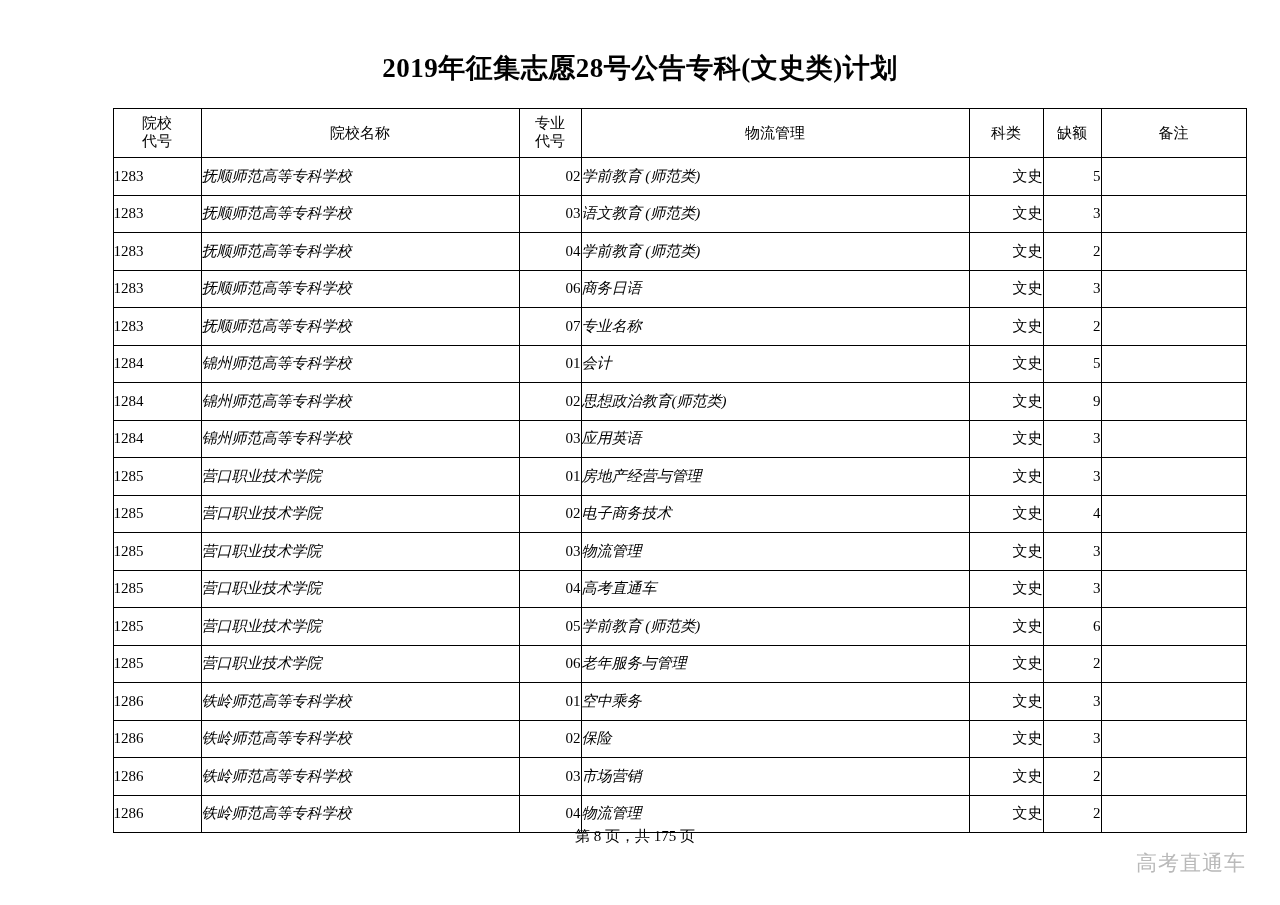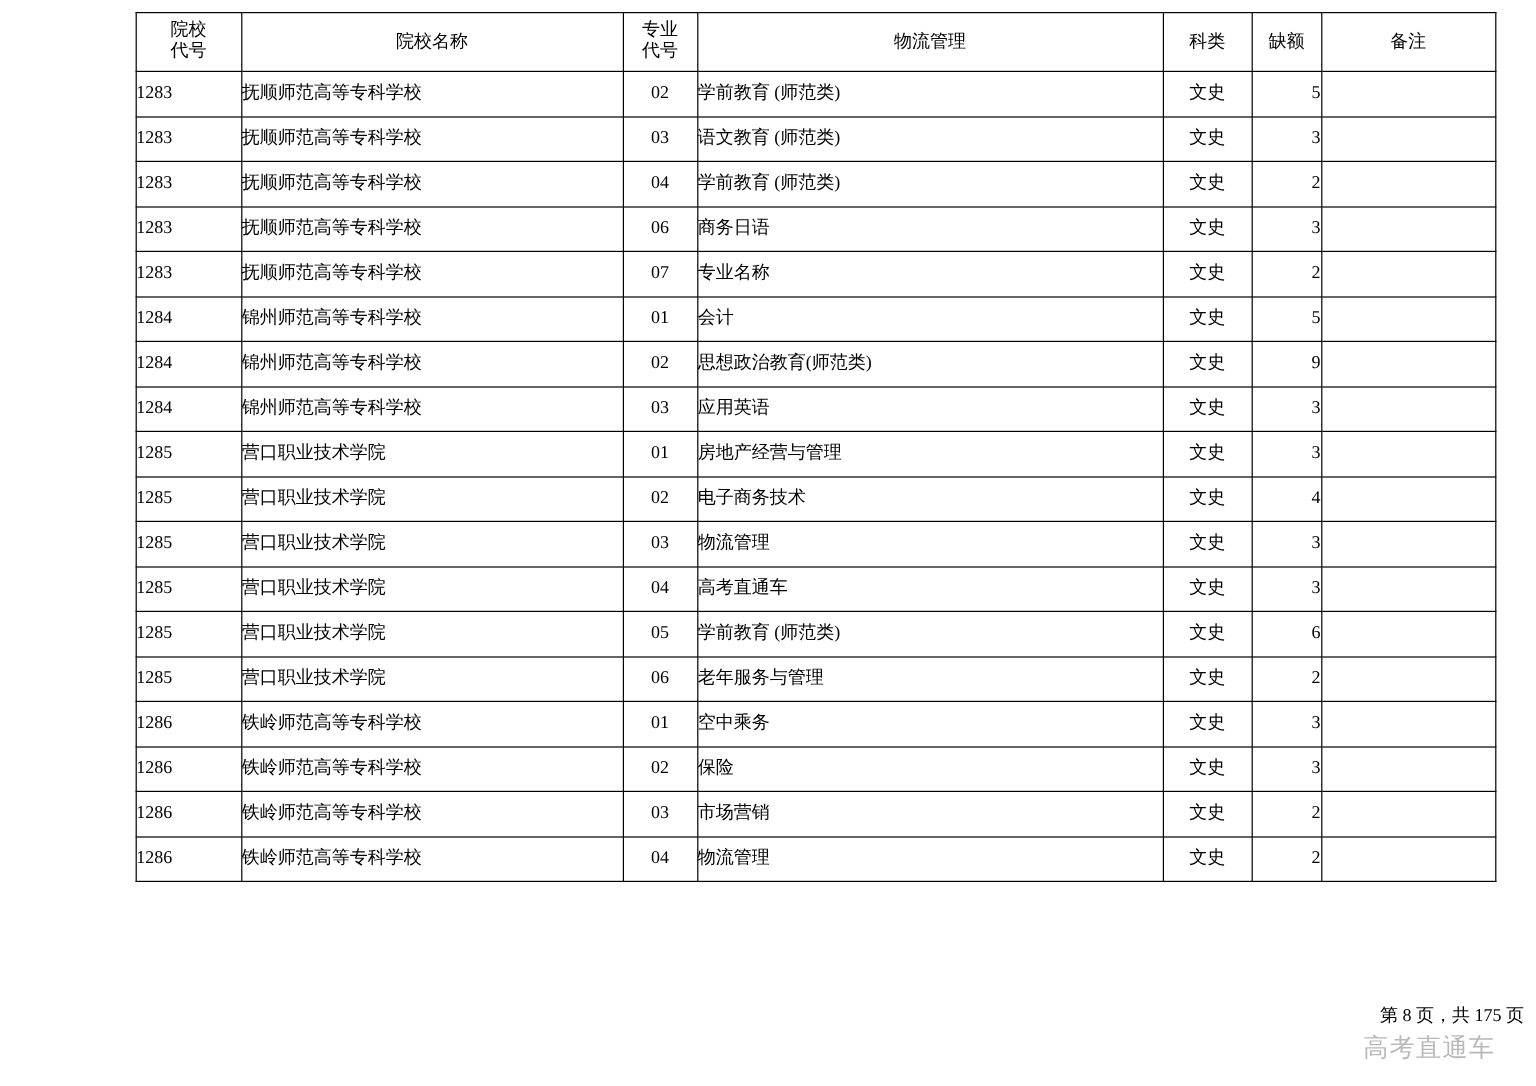--- a/index.html
+++ b/index.html
@@ -25,21 +25,21 @@
     text-align: center;
     font-size: 27px;
     font-weight: bold;
     letter-spacing: 0.5px;
     margin: 0;
     padding-top: 50px;
     padding-bottom: 0;
     font-family: "Liberation Serif", "DejaVu Serif", serif;
   }
   .table-wrap {
-    margin: 10px auto 0 auto;
+    margin: 22px auto 0 auto;
     width: 1055px;
   }
   table.plan {
     border-collapse: collapse;
     width: 100%;
     table-layout: fixed;
     font-size: 15px;
   }
   table.plan th, table.plan td {
     border: 1px solid #000000;
@@ -56,54 +56,55 @@
     font-size: 15px;
   }
   .col-school-code { width: 88px; }
   .col-school-name { width: 318px; }
   .col-major-code { width: 62px; }
   .col-major-name { width: 388px; }
   .col-category { width: 74px; }
   .col-quota { width: 58px; }
   .col-remark { width: 145px; }
 
-  td.c-center { text-align: center; }
-  td.c-left { text-align: left; padding-left: 6px; }
+  td.c-center { text-align: right; }
+  td.c-left { text-align: left; padding-left: 6px; font-style: italic; }
   td.c-right { text-align: right; padding-right: 8px; }
   td.c-code-right { text-align: left; padding-right: 7px; }
 
   th .hdr-two-line {
     display: block;
     line-height: 1.18;
   }
   .footer-page {
     position: absolute;
     left: 0;
     right: 10px;
     top: 827px;
-    text-align: right;
+    text-align: center;
     font-size: 15px;
     font-family: "Liberation Serif", "DejaVu Serif", serif;
   }
   .watermark {
     position: absolute;
     right: 34px;
     bottom: 28px;
     font-size: 21px;
     color: #b9b9b9;
     font-family: "Liberation Sans", sans-serif;
     letter-spacing: 1px;
     user-select: none;
   }
 </style>
 </head>
 <body>
 
 <div class="page">
 
+  <h1 class="doc-title">2019年征集志愿28号公告专科(文史类)计划</h1>
 
   <div class="table-wrap">
     <table class="plan">
       <colgroup>
         <col class="col-school-code">
         <col class="col-school-name">
         <col class="col-major-code">
         <col class="col-major-name">
         <col class="col-category">
         <col class="col-quota">

